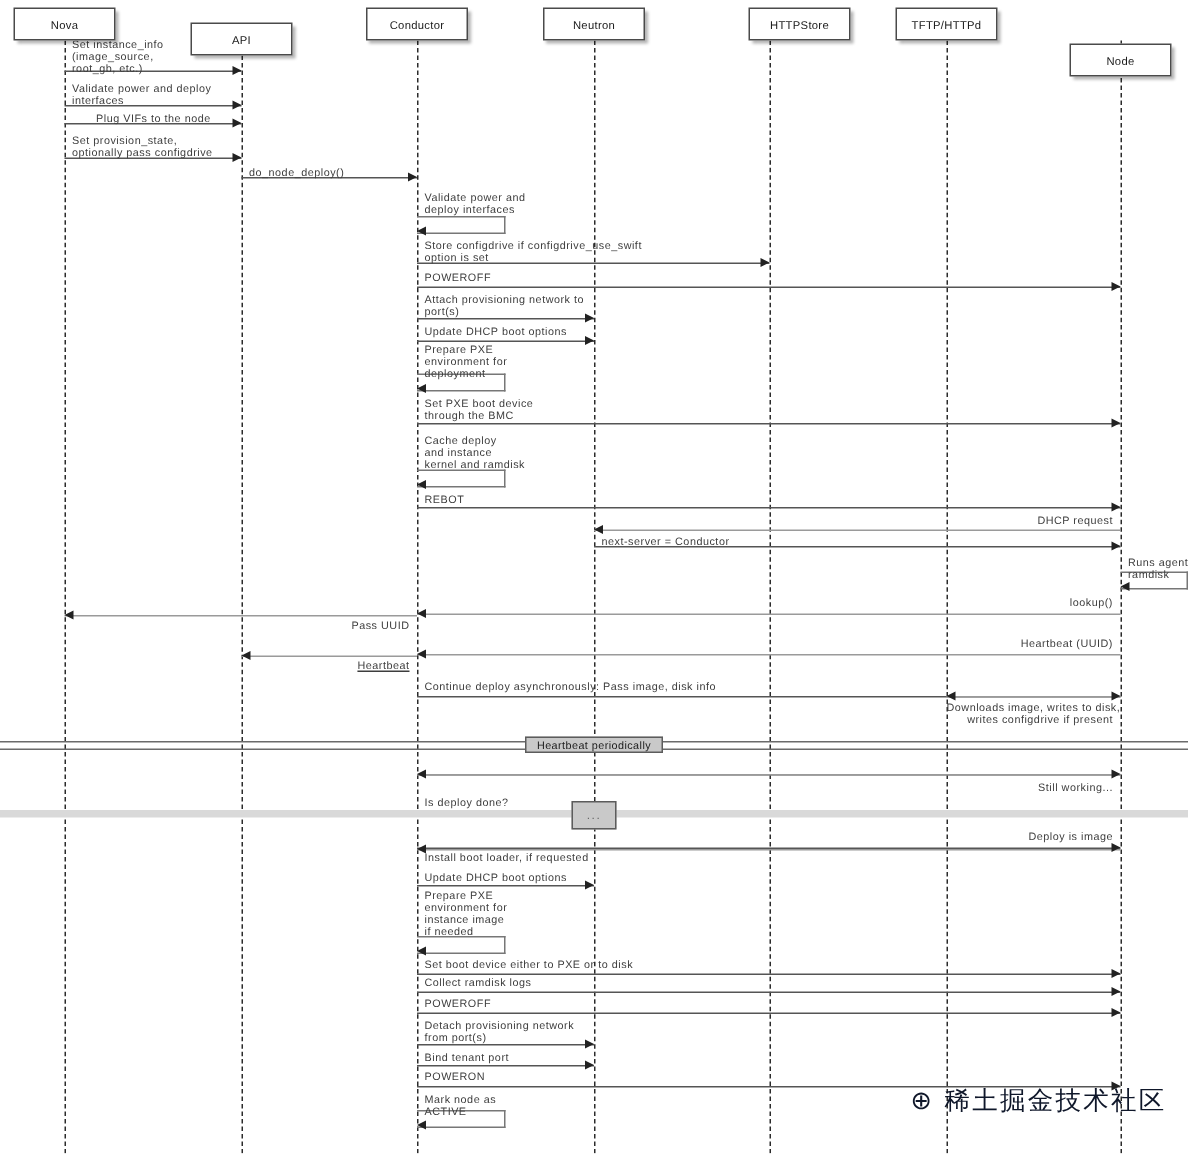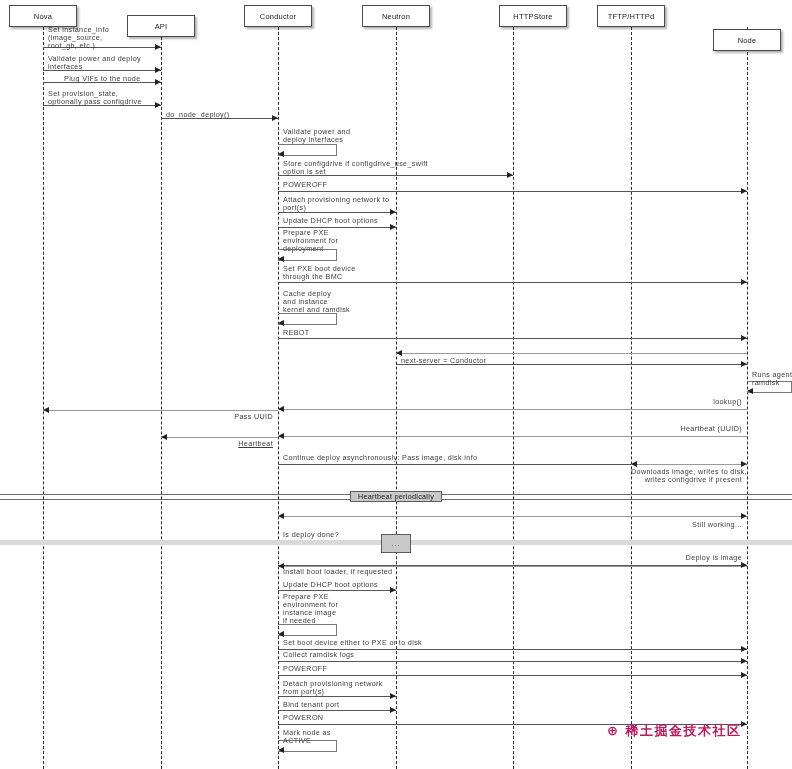--- a/index.html
+++ b/index.html
@@ -60,24 +60,23 @@
     height:11px;box-sizing:border-box;z-index:7;
   }
   .dots{
     position:absolute;background:#c9c9c9;border:1px solid #5c5c5c;
     width:28px;height:17px;z-index:7;
     display:flex;align-items:center;justify-content:center;
     font-size:8px;color:#666;letter-spacing:1px;
   }
   
   .watermark{
-    position:absolute;font-size:13px;color:#be185d;
+    position:absolute;font-size:17px;color:#0f172a;
     letter-spacing:1.5px;z-index:8;white-space:nowrap;
     font-family:"DejaVu Sans",sans-serif;
-    font-weight:bold;
   }
 </style>
 </head>
 <body>
 
 <div id="canvas">
     <div class="lifeline" style="left: 42.5px; top: 27px; height: 742px;"></div>
     <div class="lifeline" style="left: 160.5px; top: 27px; height: 742px;"></div>
     <div class="lifeline" style="left: 277.5px; top: 27px; height: 742px;"></div>
     <div class="lifeline" style="left: 395.5px; top: 27px; height: 742px;"></div>
@@ -137,20 +136,21 @@
     <div class="selfbox" style="left: 278px; top: 313px; width: 58px; height: 10px;"></div>
     <div class="head left" style="left: 278px; top: 319.5px;"></div>
     <div class="lbl" style="left: 283px; top: 290px;">Cache deploy
 and instance
 kernel and ramdisk</div>
     <div class="msg" style="left: 278px; top: 338px; width: 469px;"></div>
     <div class="head right" style="top: 335px; left: 741px;"></div>
     <div class="lbl" style="top: 329px; left: 283px;">REBOT</div>
     <div class="msg light" style="left: 396px; top: 353px; width: 351px;"></div>
     <div class="head left" style="top: 350px; left: 396px;"></div>
+    <div class="lbl r" style="top: 343px; left: 396px; width: 346px;">DHCP request</div>
     <div class="msg" style="left: 396px; top: 364px; width: 351px;"></div>
     <div class="head right" style="top: 361px; left: 741px;"></div>
     <div class="lbl" style="top: 357px; left: 401px;">next-server = Conductor</div>
     <div class="selfbox" style="left: 747px; top: 381px; width: 44px; height: 10px;"></div>
     <div class="head left" style="left: 747px; top: 387.5px;"></div>
     <div class="lbl" style="left: 752px; top: 371px;">Runs agent
 ramdisk</div>
     <div class="msg light" style="left: 278px; top: 409px; width: 469px;"></div>
     <div class="head left" style="top: 406px; left: 278px;"></div>
     <div class="lbl r" style="top: 398px; left: 278px; width: 464px;">lookup()</div>

